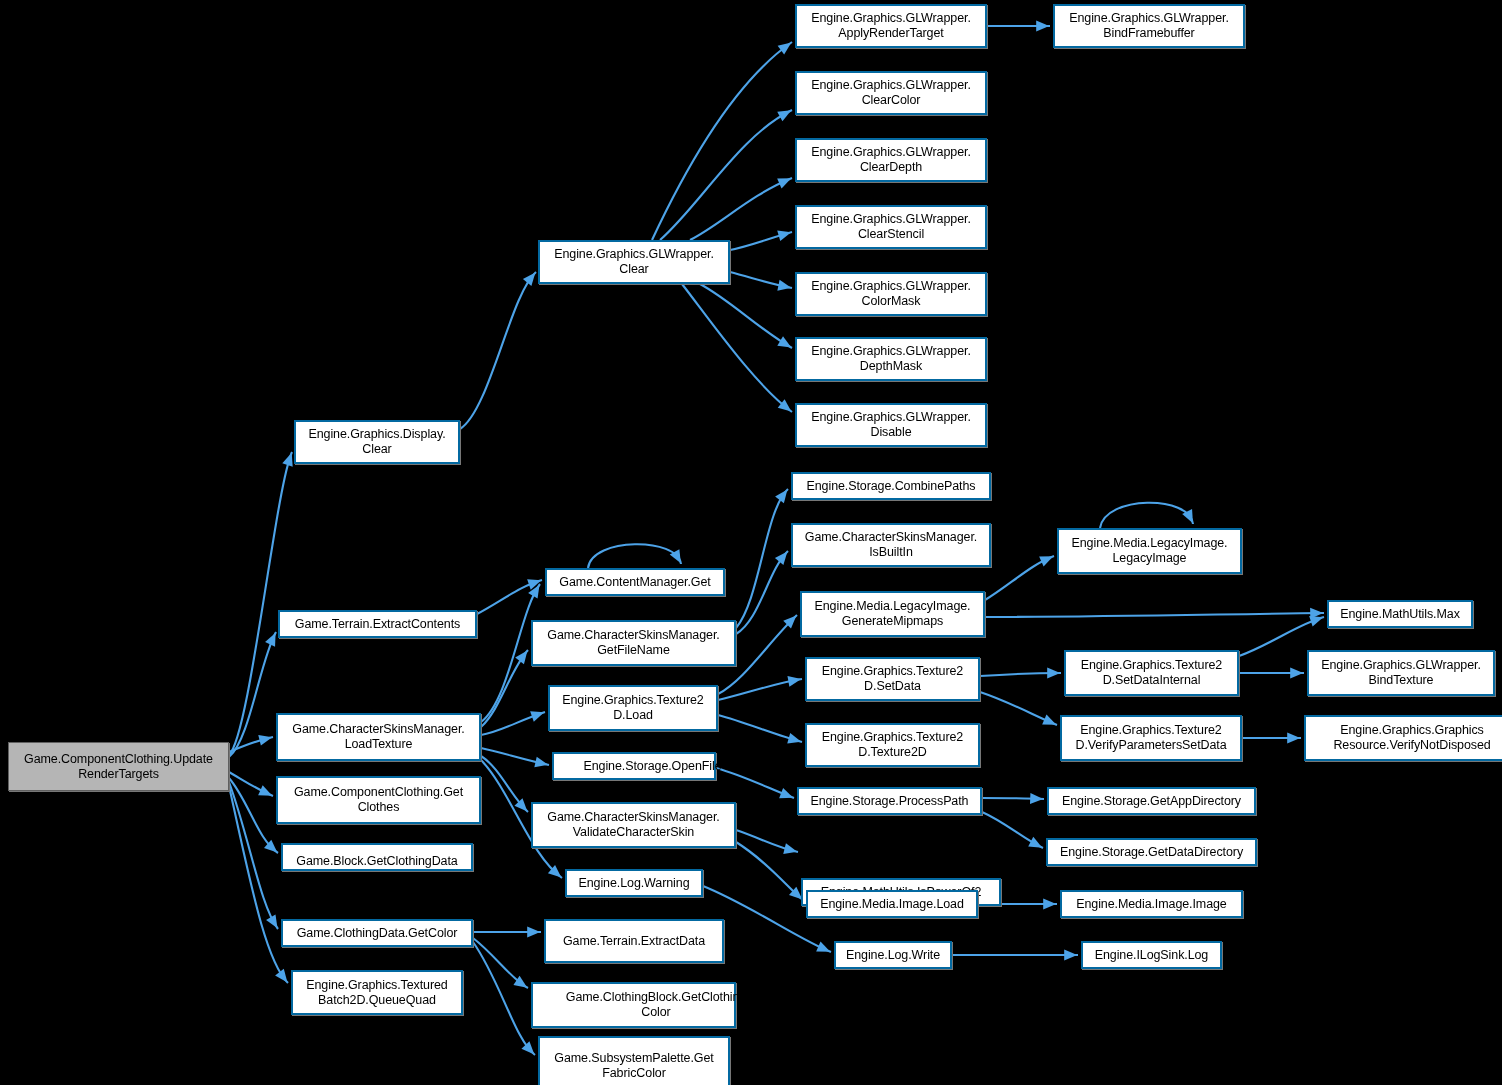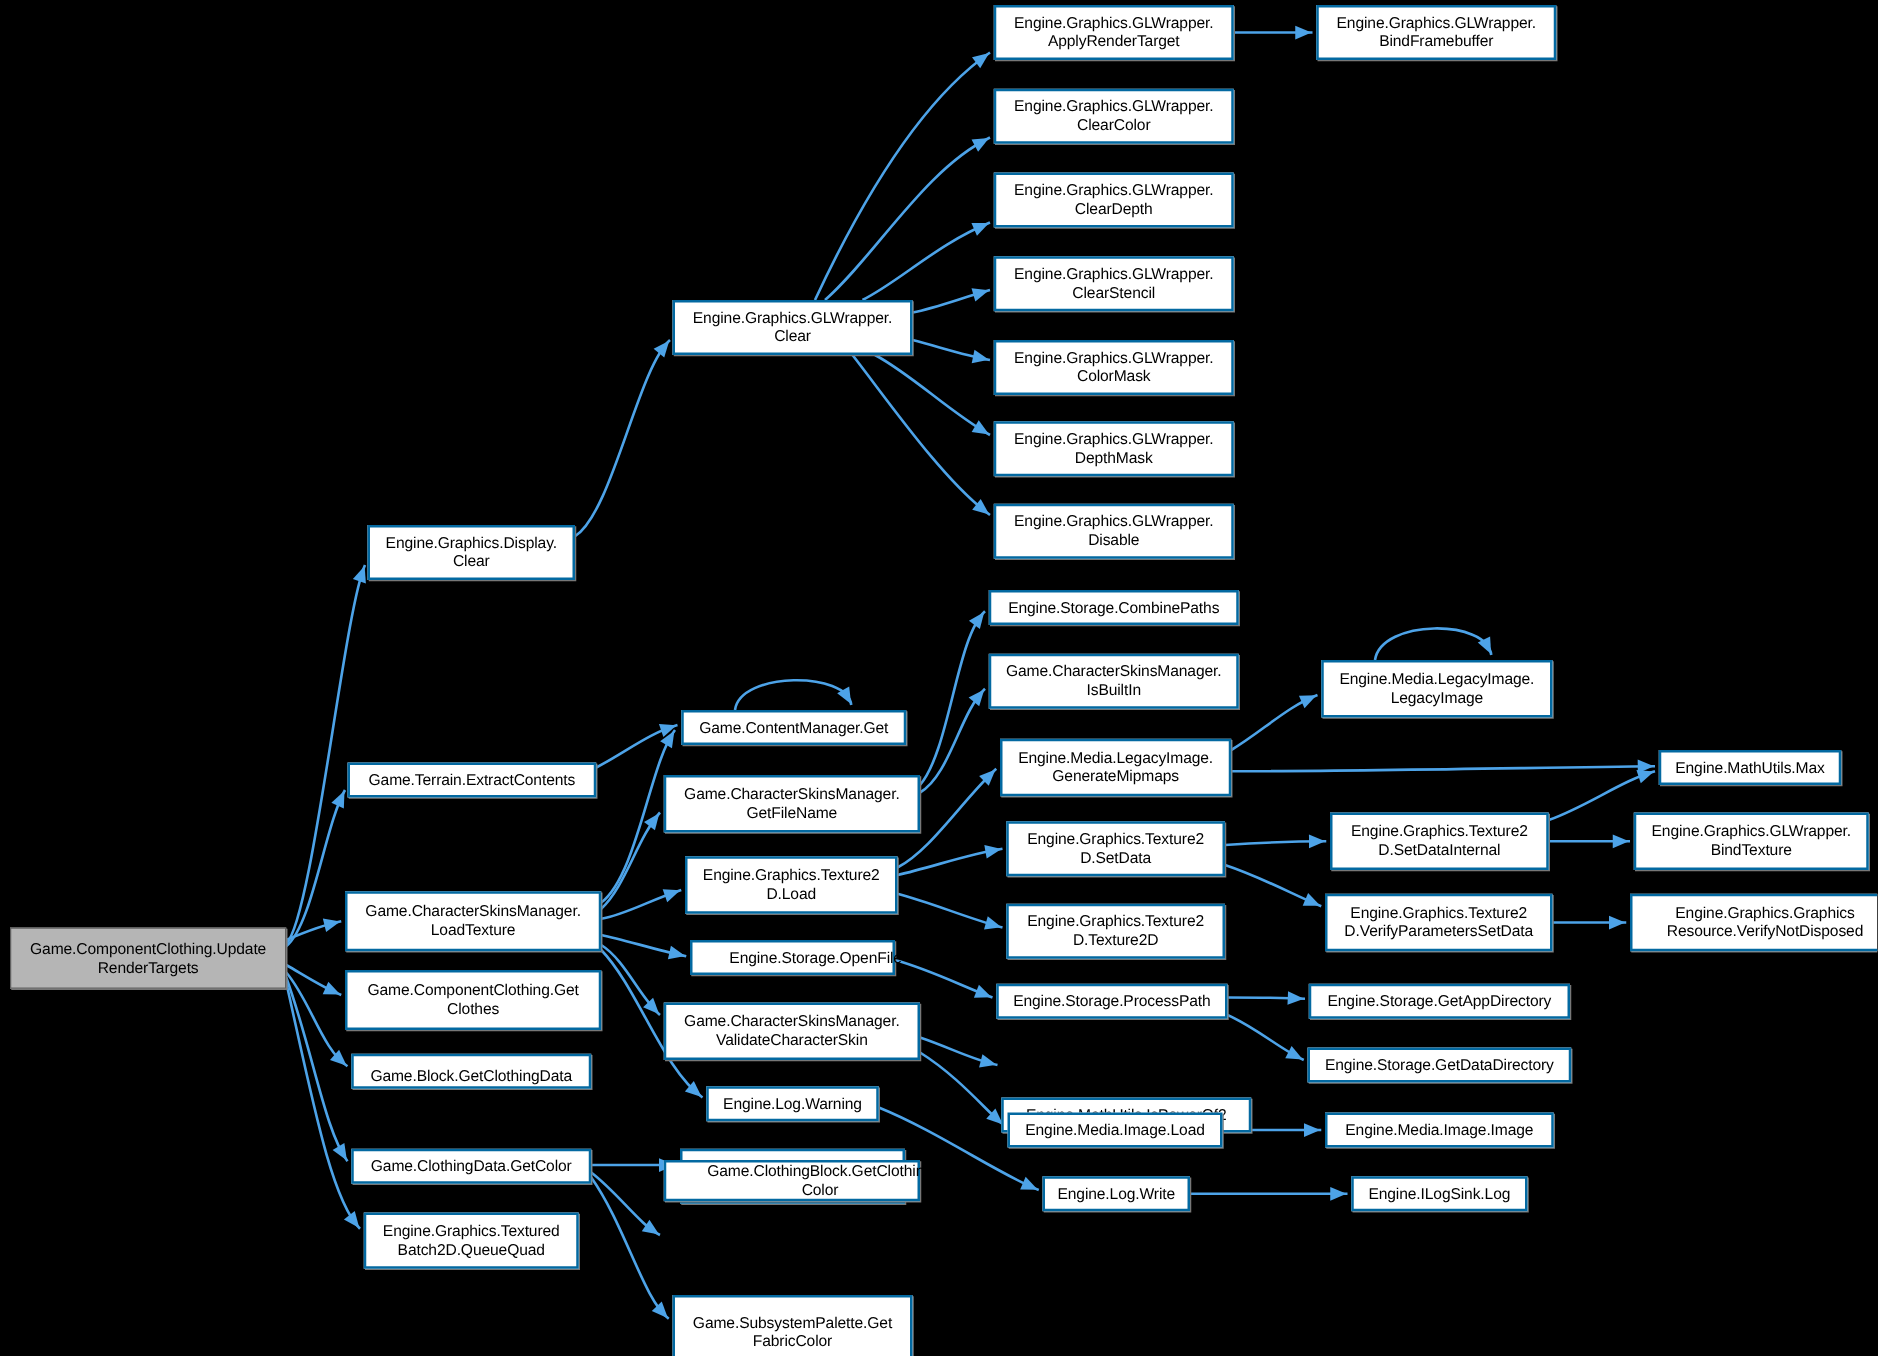--- a/index.html
+++ b/index.html
@@ -173,21 +173,21 @@
     <div class="gnode" style="left: 545px; top: 568px; width: 180px; height: 28px;"><span>Game.ContentManager.Get</span></div>
     <div class="gnode" style="left: 531px; top: 620px; width: 205px; height: 46px;"><span>Game.CharacterSkinsManager.
 GetFileName</span></div>
     <div class="gnode" style="left: 548px; top: 685px; width: 170px; height: 46px;"><span>Engine.Graphics.Texture2
 D.Load</span></div>
     <div class="gnode" style="left: 552px; top: 752px; width: 164px; height: 28px; padding-left: 40px;"><span>Engine.Storage.OpenFile</span></div>
     <div class="gnode" style="left: 531px; top: 802px; width: 205px; height: 46px;"><span>Game.CharacterSkinsManager.
 ValidateCharacterSkin</span></div>
     <div class="gnode" style="left: 565px; top: 869px; width: 138px; height: 28px;"><span>Engine.Log.Warning</span></div>
     <div class="gnode" style="left: 544px; top: 919px; width: 180px; height: 44px;"><span>Game.Terrain.ExtractData</span></div>
-    <div class="gnode" style="left: 531px; top: 928px; width: 205px; height: 33px; padding-left: 48px;"><span>Game.ClothingBlock.GetClothing
+    <div class="gnode" style="left: 531px; top: 982px; width: 205px; height: 46px; padding-left: 48px;"><span>Game.ClothingBlock.GetClothing
 Color</span></div>
     <div class="gnode" style="left: 538px; top: 1036px; width: 192px; height: 59px;"><span>Game.SubsystemPalette.Get
 FabricColor</span></div>
     <div class="gnode" style="left: 795px; top: 4px; width: 192px; height: 44px;"><span>Engine.Graphics.GLWrapper.
 ApplyRenderTarget</span></div>
     <div class="gnode" style="left: 795px; top: 71px; width: 192px; height: 44px;"><span>Engine.Graphics.GLWrapper.
 ClearColor</span></div>
     <div class="gnode" style="left: 795px; top: 138px; width: 192px; height: 44px;"><span>Engine.Graphics.GLWrapper.
 ClearDepth</span></div>
     <div class="gnode" style="left: 795px; top: 205px; width: 192px; height: 44px;"><span>Engine.Graphics.GLWrapper.

